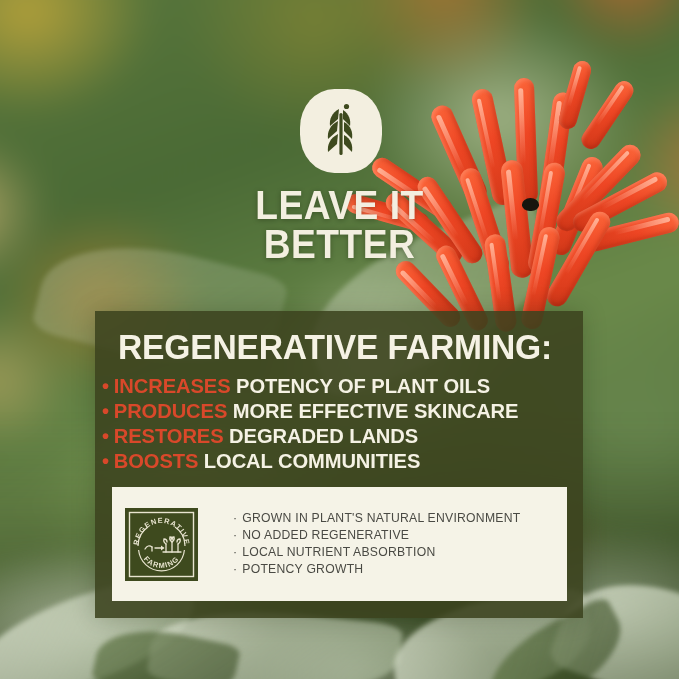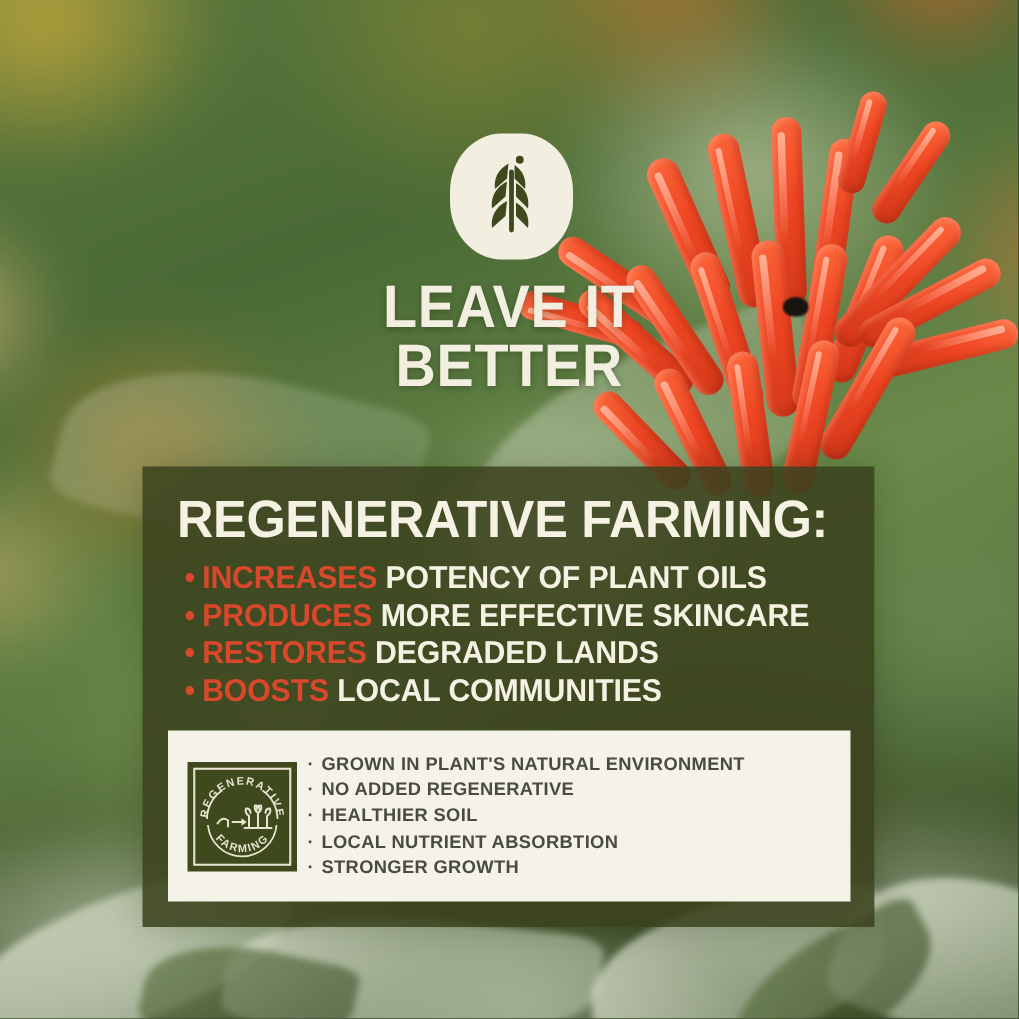--- a/index.html
+++ b/index.html
@@ -144,21 +144,21 @@
     color: #f5f2e4;
     font-weight: 700;
     font-size: 35px;
     letter-spacing: -0.2px;
     transform: scaleX(.96);
     transform-origin: left center;
     white-space: nowrap;
   }
   .bullets {
     position: absolute;
-    left: 28px; top: 62px;
+    left: 7px; top: 62px;
     list-style: none;
     margin: 0;
     padding: 0;
   }
   .bullets li {
     color: #f5f2e4;
     font-weight: 700;
     font-size: 21px;
     line-height: 25px;
     letter-spacing: -0.1px;
@@ -182,22 +182,21 @@
   .badge {
     width: 73px; height: 73px;
     margin-left: 13px;
     background: #3e4a1e;
     flex: none;
     position: relative;
   }
   .features {
     list-style: none;
     margin: 0;
-    padding: 0 0 0 7px;
-    font-weight: bold;
+    padding: 0 0 0 35px;
   }
   .features li {
     color: #4a4a44;
     font-size: 12.2px;
     line-height: 17.2px;
     letter-spacing: .25px;
     white-space: nowrap;
   }
   .features li .dot { margin-right: 5px; }
 </style>
@@ -315,21 +314,20 @@
             <path d="M47 34 q3 -2 2 -5 q-3 0 -3 3"></path>
             <path d="M53 36 q3 -2 2 -5 q-3 0 -3 3"></path>
             <path d="M38 44 h18"></path>
           </g>
         </svg>
       </div>
 
       <ul class="features">
         <li><span class="dot">·</span><span>GROWN IN PLANT'S NATURAL ENVIRONMENT</span></li>
         <li><span class="dot">·</span><span>NO ADDED REGENERATIVE</span></li>
-        <li><span class="dot">·</span><span>HEALTHIER SOIL</span></li>
         <li><span class="dot">·</span><span>LOCAL NUTRIENT ABSORBTION</span></li>
-        <li><span class="dot">·</span><span>STRONGER GROWTH</span></li>
+        <li><span class="dot">·</span><span>POTENCY GROWTH</span></li>
       </ul>
 
     </div>
   </div>
 
 </div>
 
 </body></html>

